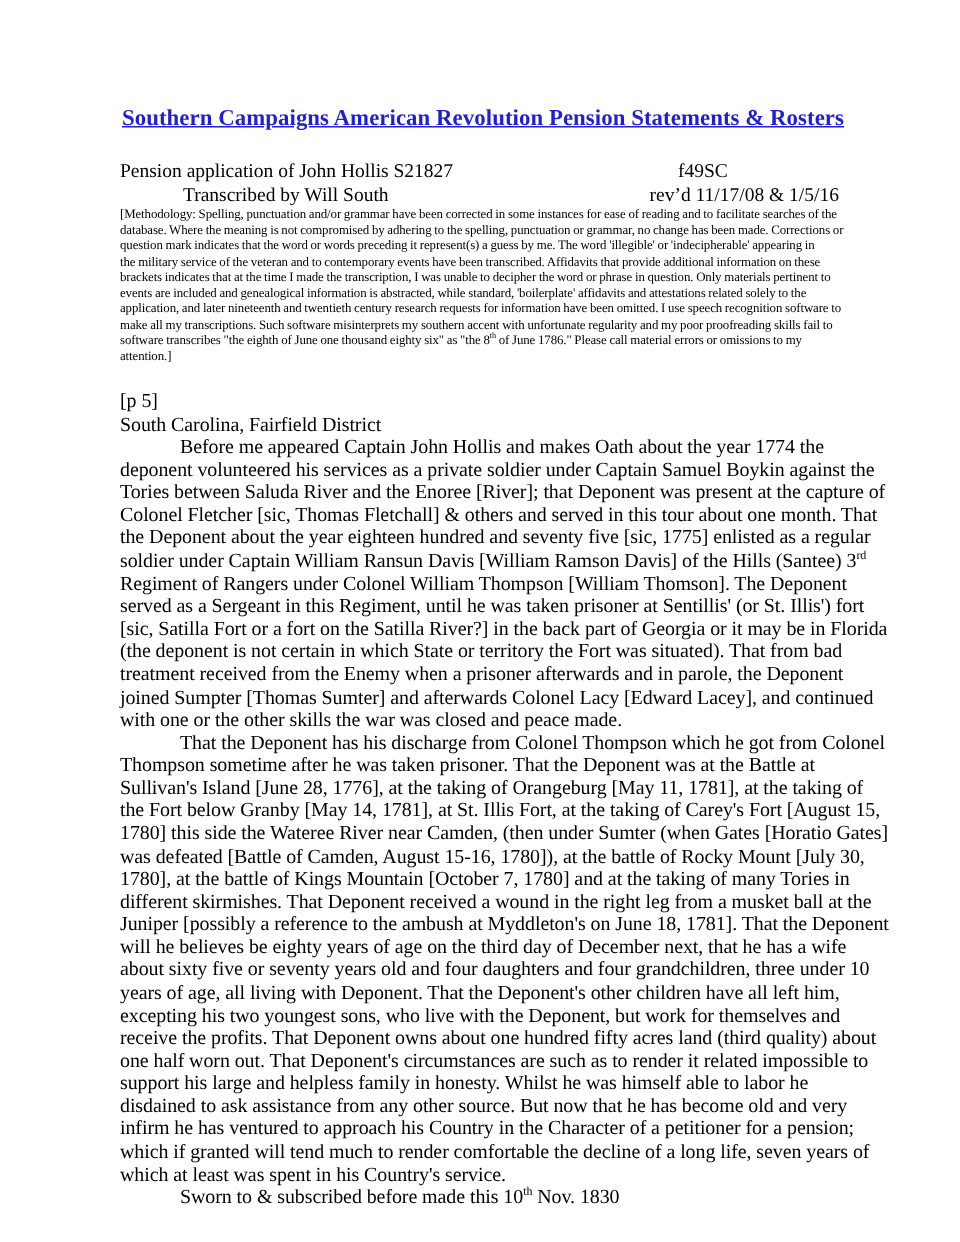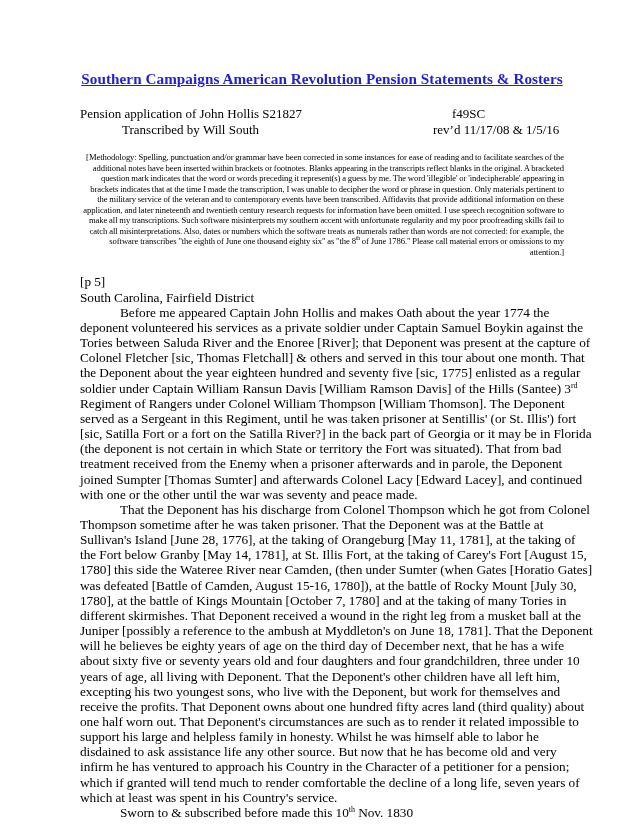--- a/index.html
+++ b/index.html
@@ -41,22 +41,22 @@
       text-decoration: underline;
     }
     .hdr-row1 { margin-top: 18px; }
     .hdr .left { position: absolute; left: 0; }
     .hdr .left.indent { left: 42px; }
     .hdr .right { position: absolute; left: 353px; text-align: center; }
     .hdr .right.r1 { left: 372px; }
     .method {
       font-size: 8.6px;
       line-height: 10.55px;
-      margin-top: 15px;
-      text-align: right;
+      margin-top: 0;
+      text-align: left;
       letter-spacing: -0.08px;
       word-spacing: -0.2px;
     }
     .method sup { font-size: 5.5px; line-height: 0; }
     .body-text {
       font-size: 13.3px;
       line-height: 15.15px;
       margin-top: 17px;
       letter-spacing: -0.05px;
     }
@@ -73,27 +73,27 @@
     <span class="left">Pension application of John Hollis S21827</span>
     <span class="right r1">f49SC</span>
   </div>
   <div class="hdr">
     <span class="left indent">Transcribed by Will South</span>
     <span class="right">rev’d 11/17/08 &amp; 1/5/16</span>
   </div>
 
   <div class="method">
     <span class="line">[Methodology:  Spelling, punctuation and/or grammar have been corrected in some instances for ease of reading and to facilitate searches of the</span>
-    <span class="line">additional notes have been inserted within brackets or footnotes.  Blanks appearing in the transcripts reflect blanks in the original. A bracketed</span>
+    <span class="line">database.  Where the meaning is not compromised by adhering to the spelling, punctuation or grammar, no change has been made.  Corrections or</span>
     <span class="line">question mark indicates that the word or words preceding it represent(s) a guess by me.  The word 'illegible' or 'indecipherable' appearing in</span>
+    <span class="line">the military service of the veteran and to contemporary events have been transcribed. Affidavits that provide additional information on these</span>
     <span class="line">brackets indicates that at the time I made the transcription, I was unable to decipher the word or phrase in question.  Only materials pertinent to</span>
-    <span class="line">the military service of the veteran and to contemporary events have been transcribed. Affidavits that provide additional information on these</span>
+    <span class="line">events are included and genealogical information is abstracted, while standard, 'boilerplate' affidavits and attestations related solely to the</span>
     <span class="line">application, and later nineteenth and twentieth century research requests for information have been omitted.  I use speech recognition software to</span>
     <span class="line">make all my transcriptions.  Such software misinterprets my southern accent with unfortunate regularity and my poor proofreading skills fail to</span>
-    <span class="line">catch all misinterpretations.  Also, dates or numbers which the software treats as numerals rather than words are not corrected: for example, the</span>
     <span class="line"><span>software transcribes "the eighth of June one thousand eighty six" as "the 8</span><sup>th</sup><span> of June 1786."  Please call material errors or omissions to my</span></span>
     <span class="line">attention.]</span>
   </div>
 
   <div class="body-text">
     <span class="line">[p 5]</span>
     <span class="line">South Carolina, Fairfield District</span>
 
     <div>
       <span class="line" style="padding-left:40px">Before me appeared Captain John Hollis and makes Oath about the year 1774 the</span>
@@ -101,41 +101,41 @@
       <span class="line">Tories between Saluda River and the Enoree [River]; that Deponent was present at the capture of</span>
       <span class="line">Colonel Fletcher [sic, Thomas Fletchall] &amp; others and served in this tour about one month. That</span>
       <span class="line">the Deponent about the year eighteen hundred and seventy five [sic, 1775] enlisted as a regular</span>
       <span class="line"><span>soldier under Captain William Ransun Davis [William Ramson Davis] of the Hills (Santee) 3</span><sup>rd</sup></span>
       <span class="line">Regiment of Rangers under Colonel William Thompson [William Thomson]. The Deponent</span>
       <span class="line">served as a Sergeant in this Regiment, until he was taken prisoner at Sentillis' (or St. Illis') fort</span>
       <span class="line">[sic, Satilla Fort or a fort on the Satilla River?] in the back part of Georgia or it may be in Florida</span>
       <span class="line">(the deponent is not certain in which State or territory the Fort was situated). That from bad</span>
       <span class="line">treatment received from the Enemy when a prisoner afterwards and in parole, the Deponent</span>
       <span class="line">joined Sumpter [Thomas Sumter] and afterwards Colonel Lacy [Edward Lacey], and continued</span>
-      <span class="line">with one or the other until the war was seventy and peace made.</span>
+      <span class="line">with one or the other skills the war was closed and peace made.</span>
     </div>
 
     <div>
       <span class="line" style="padding-left:40px">That the Deponent has his discharge from Colonel Thompson which he got from Colonel</span>
       <span class="line">Thompson sometime after he was taken prisoner. That the Deponent was at the Battle at</span>
       <span class="line">Sullivan's Island [June 28, 1776], at the taking of Orangeburg [May 11, 1781], at the taking of</span>
       <span class="line">the Fort below Granby [May 14, 1781], at St. Illis Fort, at the taking of Carey's Fort [August 15,</span>
       <span class="line">1780] this side the Wateree River near Camden, (then under Sumter (when Gates [Horatio Gates]</span>
       <span class="line">was defeated [Battle of Camden, August 15-16, 1780]), at the battle of Rocky Mount [July 30,</span>
       <span class="line">1780], at the battle of Kings Mountain [October 7, 1780] and at the taking of many Tories in</span>
       <span class="line">different skirmishes. That Deponent received a wound in the right leg from a musket ball at the</span>
       <span class="line">Juniper [possibly a reference to the ambush at Myddleton's on June 18, 1781]. That the Deponent</span>
       <span class="line">will he believes be eighty years of age on the third day of December next, that he has a wife</span>
       <span class="line">about sixty five or seventy years old and four daughters and four grandchildren, three under 10</span>
       <span class="line">years of age, all living with Deponent. That the Deponent's other children have all left him,</span>
       <span class="line">excepting his two youngest sons, who live with the Deponent, but work for themselves and</span>
       <span class="line">receive the profits. That Deponent owns about one hundred fifty acres land (third quality) about</span>
       <span class="line">one half worn out. That Deponent's circumstances are such as to render it related impossible to</span>
       <span class="line">support his large and helpless family in honesty. Whilst he was himself able to labor he</span>
-      <span class="line">disdained to ask assistance life any other source. But now that he has become old and very</span>
+      <span class="line">disdained to ask assistance from any other source. But now that he has become old and very</span>
       <span class="line">infirm he has ventured to approach his Country in the Character of a petitioner for a pension;</span>
       <span class="line">which if granted will tend much to render comfortable the decline of a long life, seven years of</span>
       <span class="line">which at least was spent in his Country's service.</span>
     </div>
 
     <span class="line" style="padding-left:40px"><span>Sworn to &amp; subscribed before made this 10</span><sup>th</sup><span> Nov. 1830</span></span>
   </div>
 </div>
 
 </body></html>

